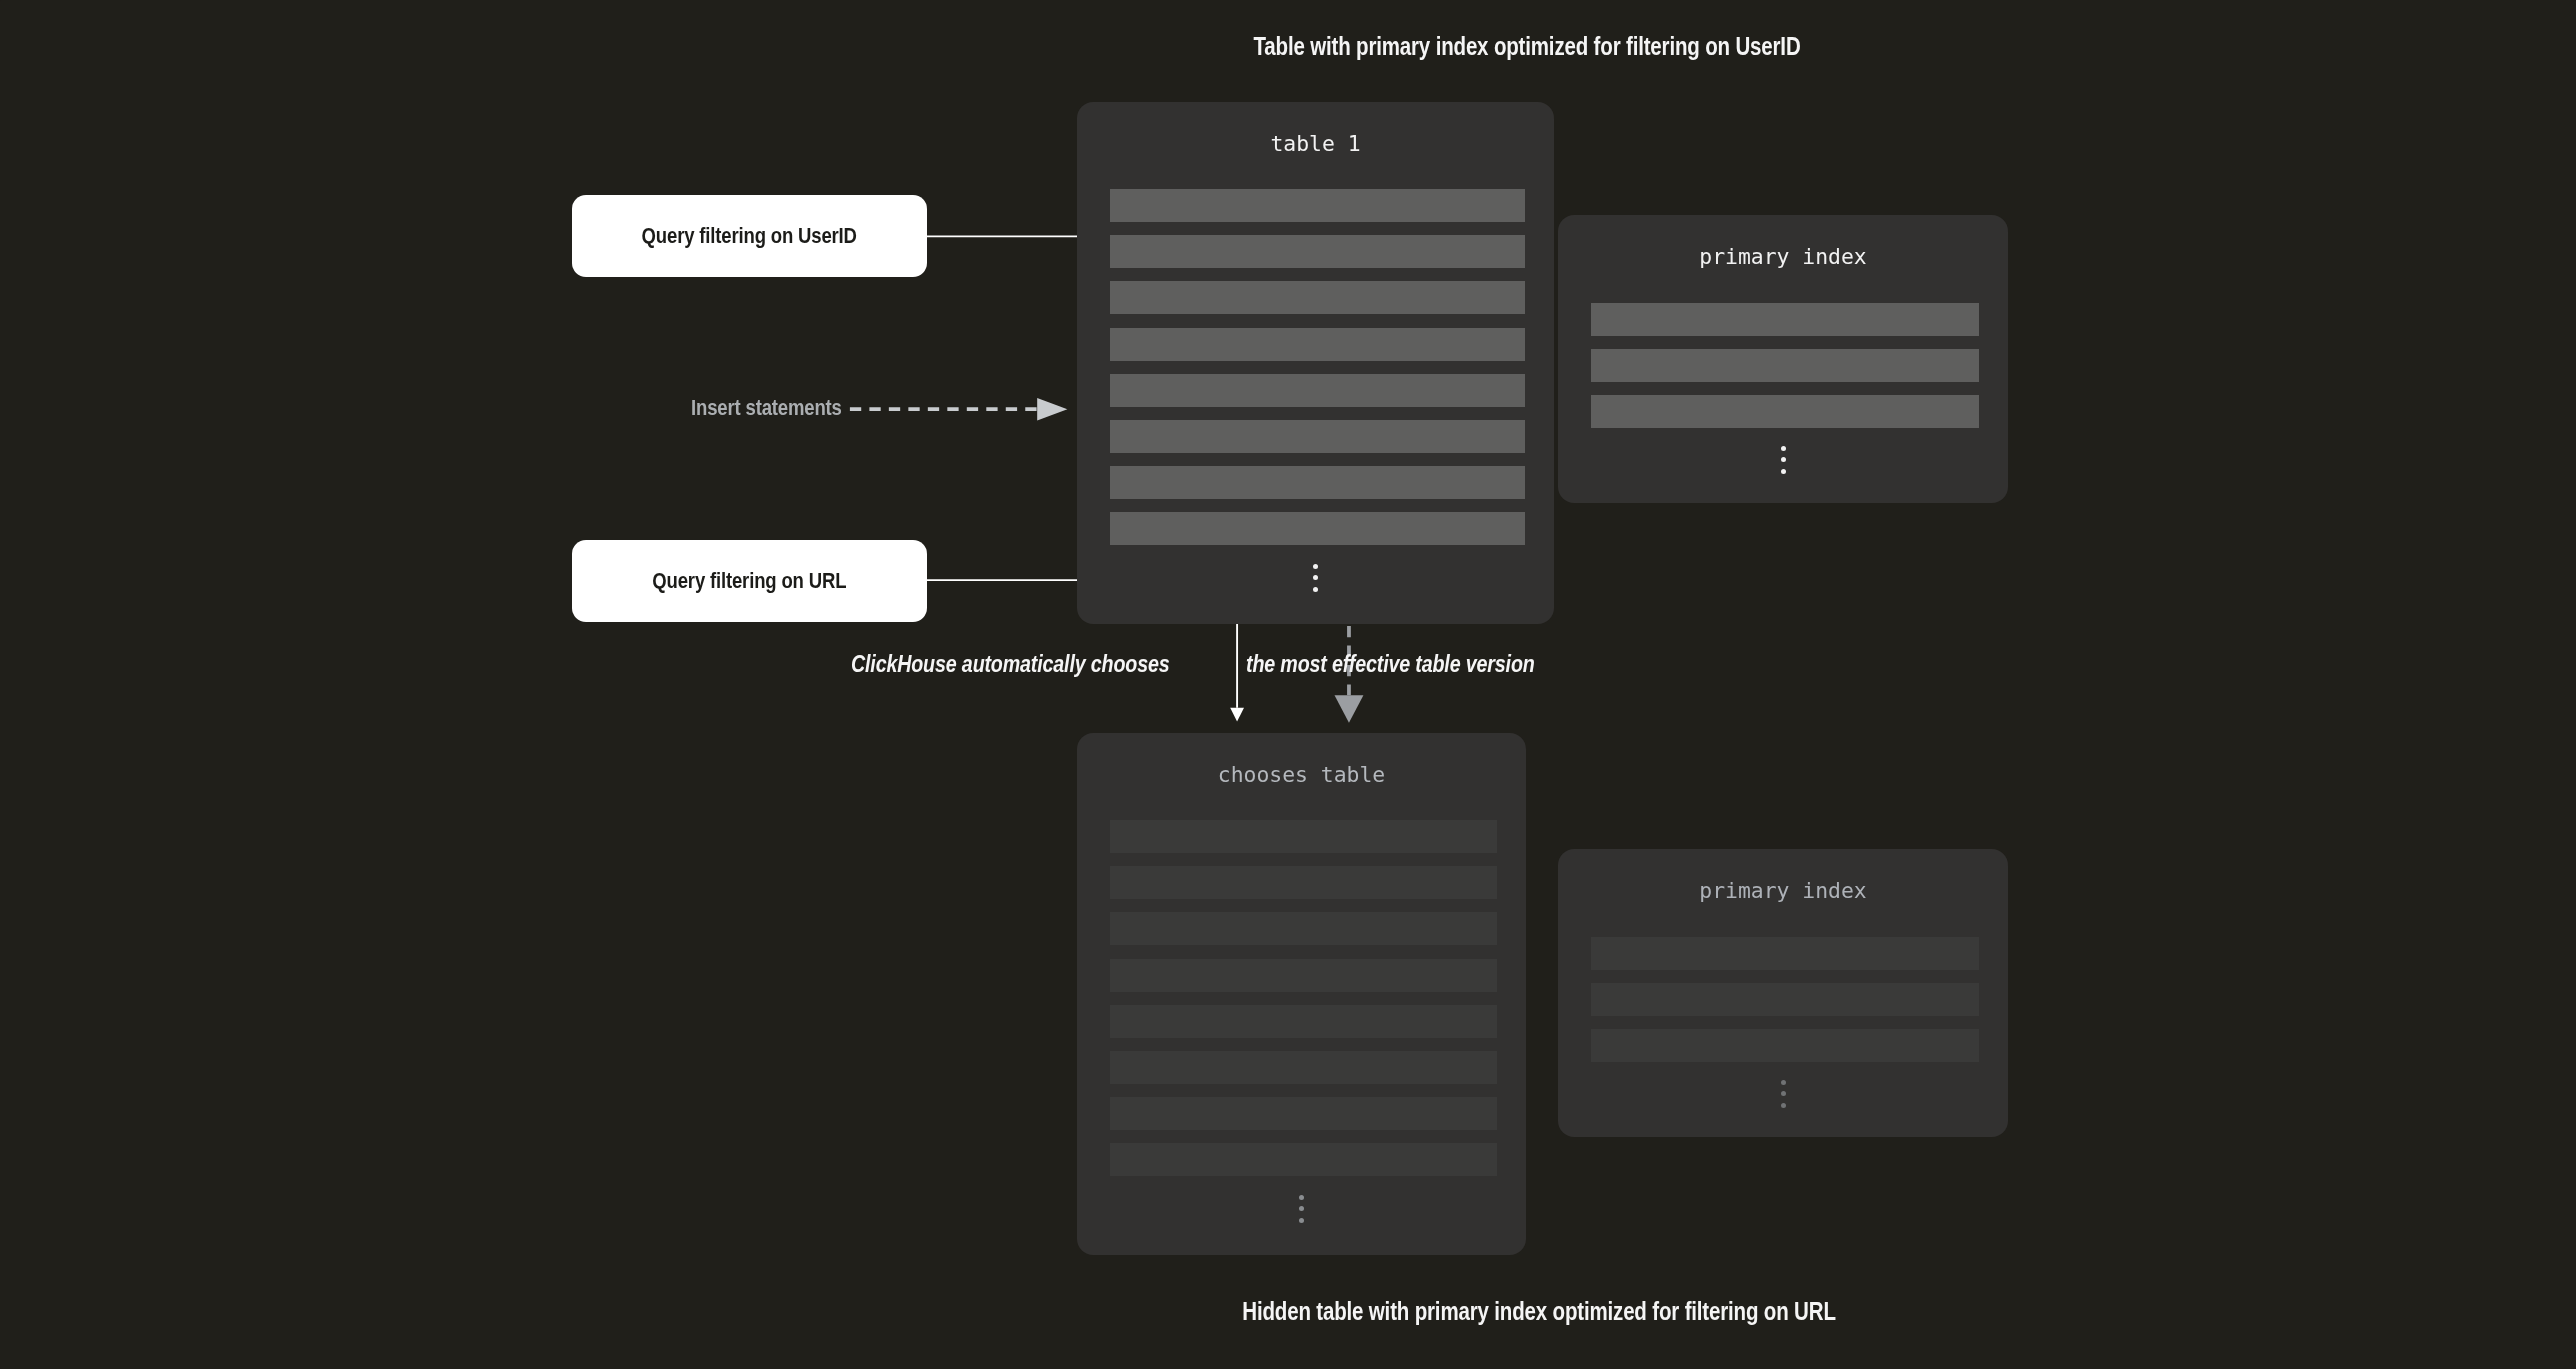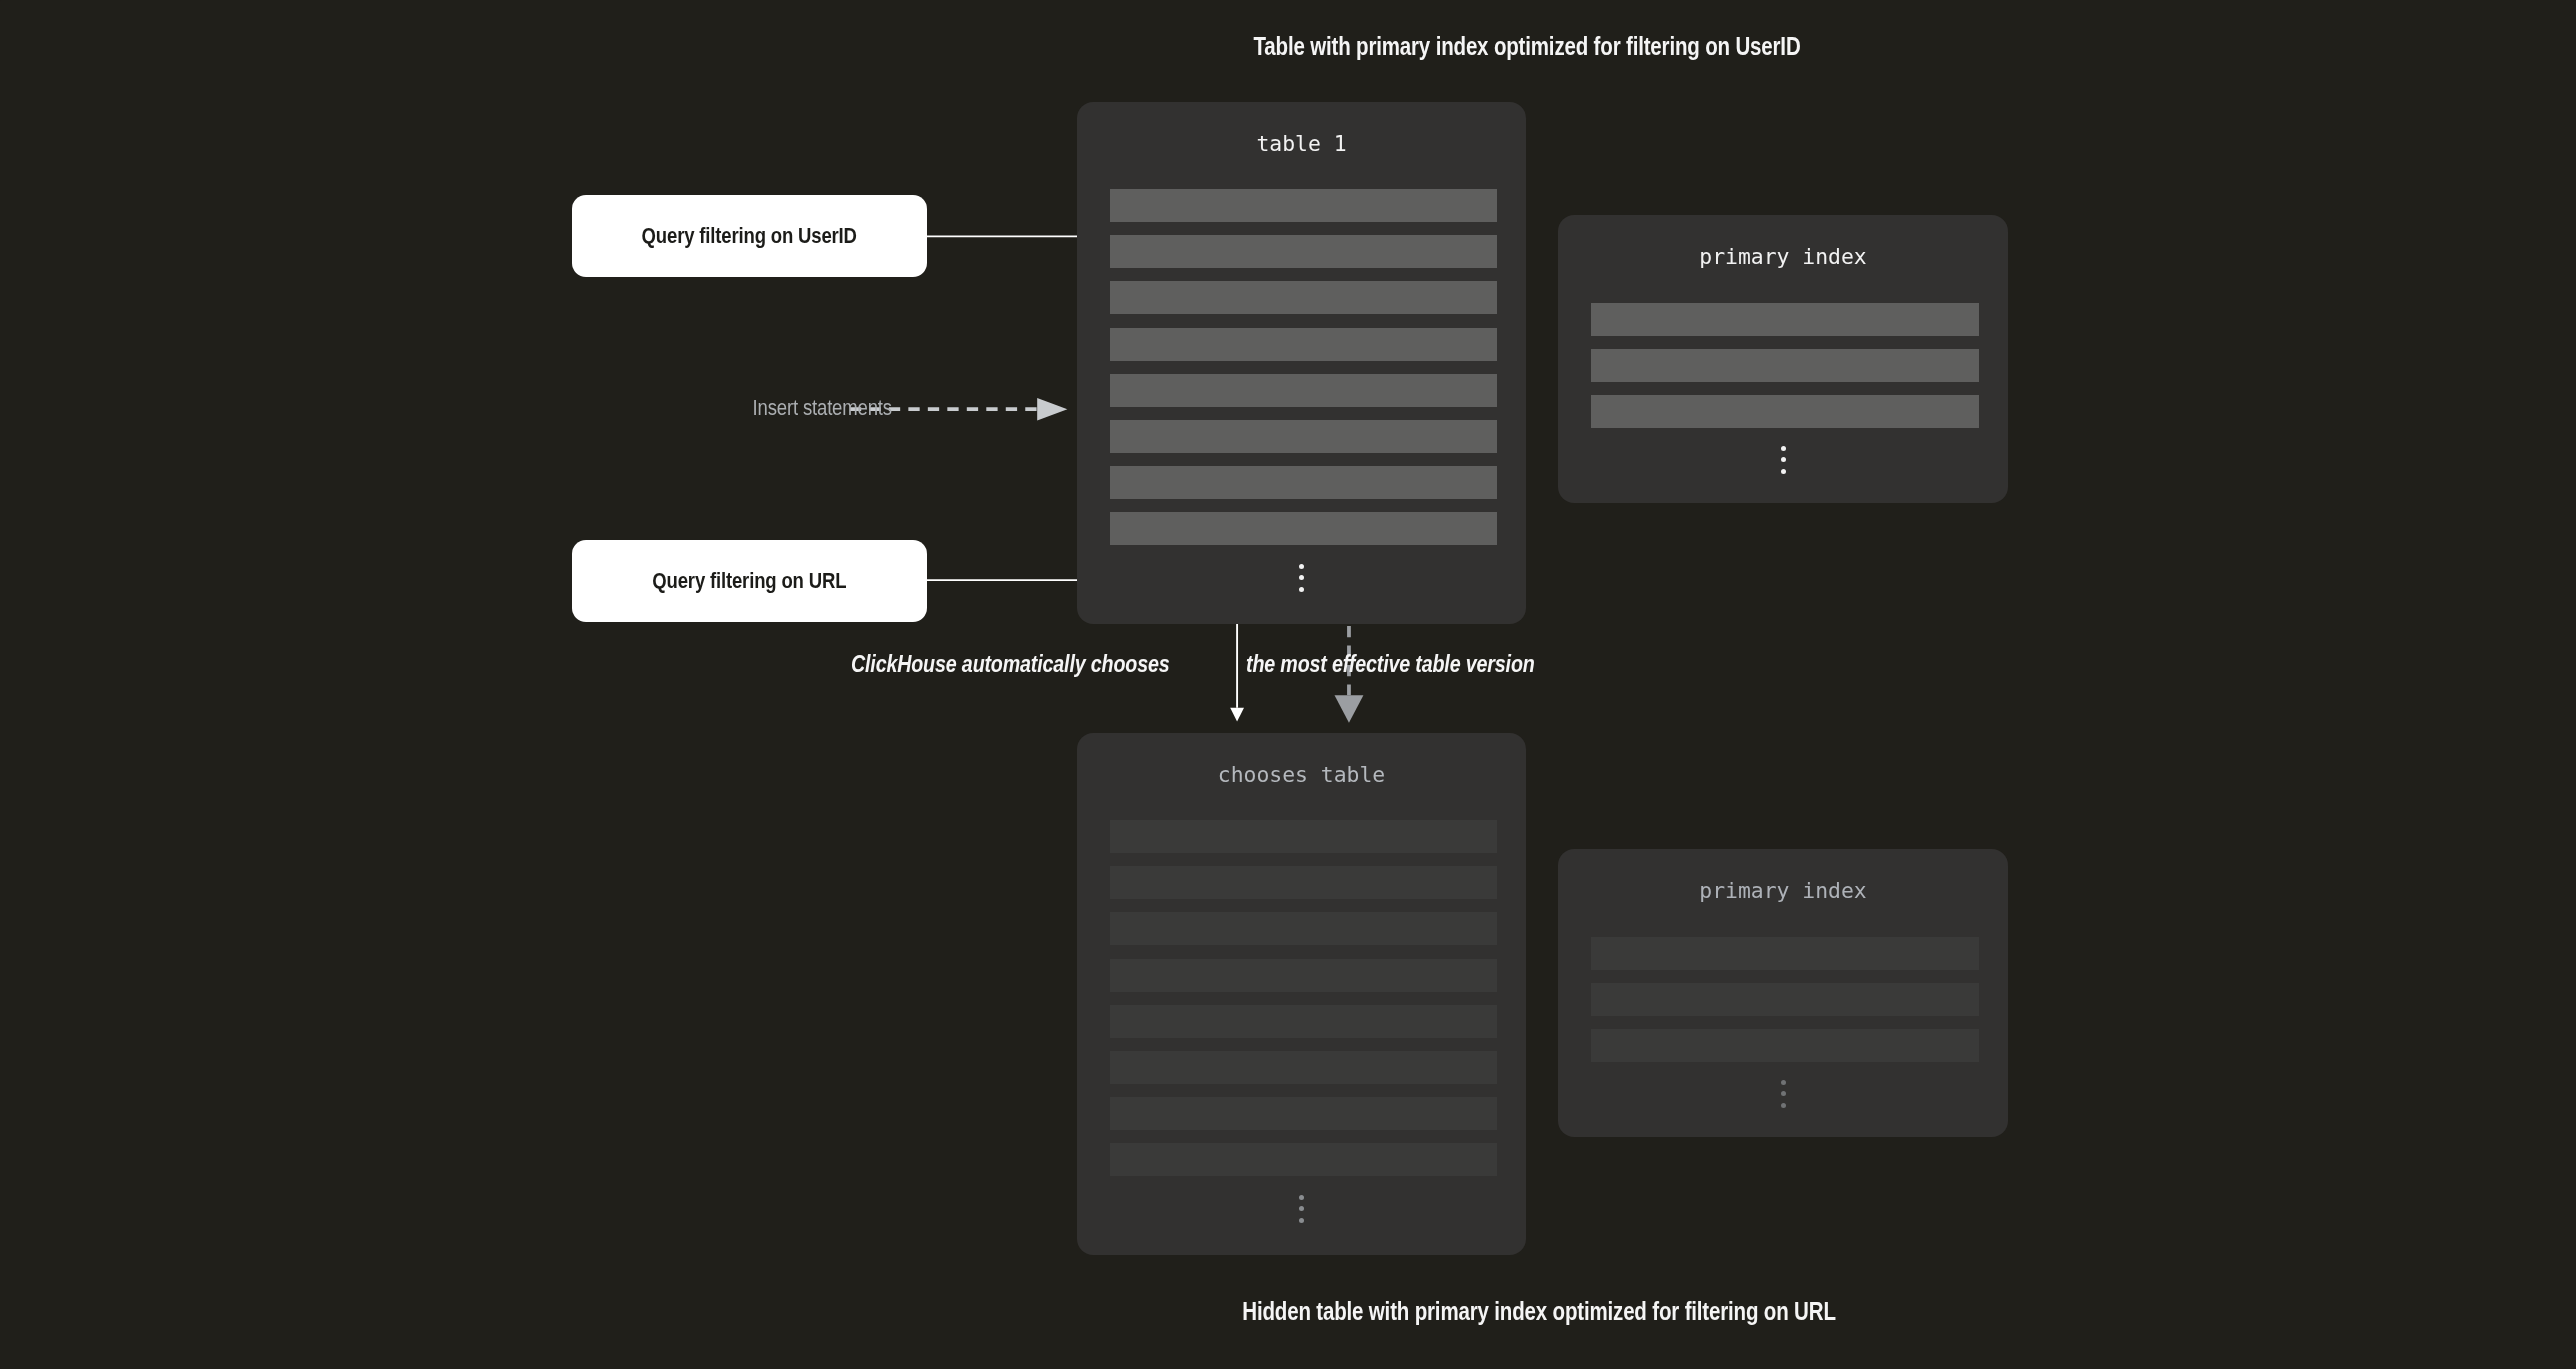--- a/index.html
+++ b/index.html
@@ -10,21 +10,21 @@
     --callout-bg:#ffffff; --callout-text:#1c1c19;
     --arrow-white:#ffffff; --arrow-gray:#c8cbce; --arrow-dim-gray:#9b9ea2;
     --ellipsis-bright:#f2f2f2; --ellipsis-mid:#8a8d90; --ellipsis-dim:#707274;
   }
   html,body{margin:0;padding:0;background:var(--background);}
   #canvas{position:relative;width:2576px;height:1369px;background:var(--background);
           overflow:hidden;font-family:"Liberation Sans",sans-serif;border-radius:2px;}
 
   
   .panel{position:absolute;background:var(--panel);border-radius:16.3px;}
-  #panel-table1{left:1077px;top:102px;width:449px;height:522px;}
+  #panel-table1{left:1077px;top:102px;width:449px;height:522px;padding-left:28px;}
   #panel-index-top{left:1558px;top:215px;width:450px;height:288px;}
   #panel-hidden{left:1077px;top:733px;width:449px;height:522px;}
   #panel-index-bottom{left:1558px;top:849px;width:450px;height:288px;}
 
   .panel-title{position:absolute;top:28px;left:0;right:0;text-align:center;
     font-family:"DejaVu Sans Mono",monospace;font-size:21.4px;line-height:28px;}
   .bright-title{color:var(--title-bright);}
   .dim-title{color:var(--title-dim);}
   .dimmer-title{color:var(--title-dimmer);}
 
@@ -57,21 +57,21 @@
 
   
   .caption{position:absolute;white-space:nowrap;font-weight:700;font-size:25px;line-height:30px;
     color:var(--text-white);transform:translateX(-50%);}
   #caption-top{left:1527px;top:31px;}
   #caption-bottom{left:1539px;top:1296px;}
 
   .freetext{position:absolute;font-weight:700;font-size:24px;line-height:29.5px;white-space:nowrap;}
   #chooses-text{left:851px;top:649px;color:var(--text-white);font-style:italic;}
   #sync-text{left:1373px;top:649px;color:var(--text-gray);}
-  #insert-label{position:absolute;top:394px;right:1684px;font-weight:400;font-size:22.6px;line-height:28px;
+  #insert-label{position:absolute;top:394px;right:1734px;font-weight:700;font-size:22.6px;line-height:28px;
     color:var(--text-gray);white-space:nowrap;}
 
   
   #arrows{position:absolute;left:0;top:0;pointer-events:none;}
   .ln-white{stroke:var(--arrow-white);stroke-width:3;fill:none;}
   .ln-dash{stroke:var(--arrow-gray);stroke-width:6;fill:none;stroke-dasharray:18 13;}
   .ln-dash-dim{stroke:var(--arrow-dim-gray);stroke-width:6;fill:none;stroke-dasharray:18 13;}
   .hd-white{fill:var(--arrow-white);}
   .hd-gray{fill:var(--arrow-gray);}
   .hd-dim{fill:var(--arrow-dim-gray);}

